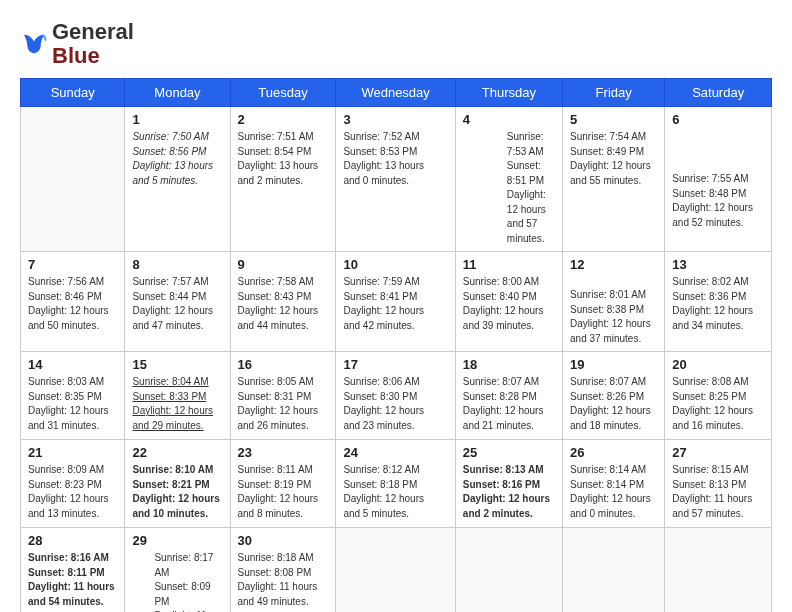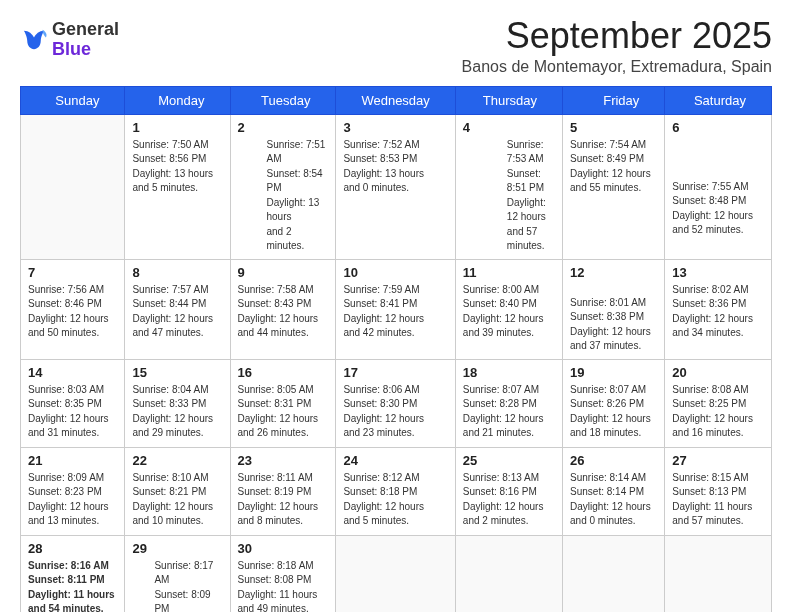--- a/index.html
+++ b/index.html
@@ -16,26 +16,26 @@
       align-items: flex-start;
       margin-bottom: 10px;
     }
     .logo {
       display: flex;
       align-items: center;
       gap: 4px;
       margin-top: 4px;
     }
     .logo-text {
-      font-size: 18px;
+      font-size: 22px;
       font-weight: bold;
       line-height: 1.1;
     }
     .logo-general { color: #333; }
-    .logo-blue { color: #6d28d9; }
+    .logo-blue { color: #7f1d1d; }
     .logo-bird {
       width: 28px;
       height: 22px;
     }
     .title-block {
       text-align: right;
     }
     .month-title {
       font-size: 36px;
       font-weight: normal;
@@ -48,21 +48,21 @@
       margin-top: 2px;
     }
     .calendar-table {
       width: 100%;
       border-collapse: collapse;
       font-size: 10.5px;
     }
     .calendar-table th {
       background: #2563eb;
       color: #fff;
-      text-align: right;
+      text-align: center;
       padding: 6px 25px;
       font-size: 13px;
       font-weight: normal;
       border: 1px solid #1d4ed8;
     }
     .calendar-table td {
       vertical-align: top;
       border: 1px solid #ccc;
       padding: 5px 7px;
       width: 108px;
@@ -90,51 +90,47 @@
   <div class="logo">
     <svg class="logo-bird" viewBox="0 0 32 26" xmlns="http://www.w3.org/2000/svg">
       <path d="M28 2 C22 2 18 6 16 10 C14 6 10 2 4 2 C4 2 8 8 8 14 C8 20 12 24 16 24 C20 24 24 20 24 14 C24 8 28 2 28 2Z" fill="#2563eb"></path>
       <path d="M26 1 C30 3 32 7 30 10 C28 8 26 5 26 1Z" fill="#60a5fa"></path>
     </svg>
     <div class="logo-text">
       <span class="logo-general">General</span><br>
       <span class="logo-blue">Blue</span>
     </div>
   </div>
-  <div class="title-block">
-    <div class="month-title">September 2025</div>
-    <div class="location-title">Banos de Montemayor, Extremadura, Spain</div>
-  </div>
 </div>
 
 <table class="calendar-table">
   <thead>
     <tr>
     <th>Sunday</th>
         <th>Monday</th>
         <th>Tuesday</th>
         <th>Wednesday</th>
         <th>Thursday</th>
         <th>Friday</th>
         <th>Saturday</th>
       </tr>
   </thead>
   <tbody id="calendar-body">
   <tr>
         <td class="empty-cell"></td>
         <td>
           <div class="day-number">1</div>
-          <div class="day-info" style="white-space: pre-line;">Sunrise: 7:50 AM
+          <div class="day-info" style="white-space: pre-line; font-style: italic;">Sunrise: 7:50 AM
 Sunset: 8:56 PM
 Daylight: 13 hours
 and 5 minutes.</div>
         </td>
         <td>
           <div class="day-number">2</div>
-          <div class="day-info" style="white-space: pre-line; margin-left: 29px;">Sunrise: 7:51 AM
+          <div class="day-info" style="white-space: pre-line;">Sunrise: 7:51 AM
 Sunset: 8:54 PM
 Daylight: 13 hours
 and 2 minutes.</div>
         </td>
         <td>
           <div class="day-number">3</div>
           <div class="day-info" style="white-space: pre-line;">Sunrise: 7:52 AM
 Sunset: 8:53 PM
 Daylight: 13 hours
 and 0 minutes.</div>
@@ -215,21 +211,21 @@
       <tr>
         <td>
           <div class="day-number">14</div>
           <div class="day-info" style="white-space: pre-line;">Sunrise: 8:03 AM
 Sunset: 8:35 PM
 Daylight: 12 hours
 and 31 minutes.</div>
         </td>
         <td>
           <div class="day-number">15</div>
-          <div class="day-info" style="white-space: pre-line;">Sunrise: 8:04 AM
+          <div class="day-info" style="white-space: pre-line; text-decoration: underline;">Sunrise: 8:04 AM
 Sunset: 8:33 PM
 Daylight: 12 hours
 and 29 minutes.</div>
         </td>
         <td>
           <div class="day-number">16</div>
           <div class="day-info" style="white-space: pre-line;">Sunrise: 8:05 AM
 Sunset: 8:31 PM
 Daylight: 12 hours
 and 26 minutes.</div>
@@ -266,42 +262,42 @@
       <tr>
         <td>
           <div class="day-number">21</div>
           <div class="day-info" style="white-space: pre-line;">Sunrise: 8:09 AM
 Sunset: 8:23 PM
 Daylight: 12 hours
 and 13 minutes.</div>
         </td>
         <td>
           <div class="day-number">22</div>
-          <div class="day-info" style="white-space: pre-line;">Sunrise: 8:10 AM
+          <div class="day-info" style="white-space: pre-line; font-weight: bold;">Sunrise: 8:10 AM
 Sunset: 8:21 PM
 Daylight: 12 hours
 and 10 minutes.</div>
         </td>
         <td>
           <div class="day-number">23</div>
           <div class="day-info" style="white-space: pre-line;">Sunrise: 8:11 AM
 Sunset: 8:19 PM
 Daylight: 12 hours
 and 8 minutes.</div>
         </td>
         <td>
           <div class="day-number">24</div>
           <div class="day-info" style="white-space: pre-line;">Sunrise: 8:12 AM
 Sunset: 8:18 PM
 Daylight: 12 hours
 and 5 minutes.</div>
         </td>
         <td>
           <div class="day-number">25</div>
-          <div class="day-info" style="white-space: pre-line;">Sunrise: 8:13 AM
+          <div class="day-info" style="white-space: pre-line; font-weight: bold;">Sunrise: 8:13 AM
 Sunset: 8:16 PM
 Daylight: 12 hours
 and 2 minutes.</div>
         </td>
         <td>
           <div class="day-number">26</div>
           <div class="day-info" style="white-space: pre-line;">Sunrise: 8:14 AM
 Sunset: 8:14 PM
 Daylight: 12 hours
 and 0 minutes.</div>

